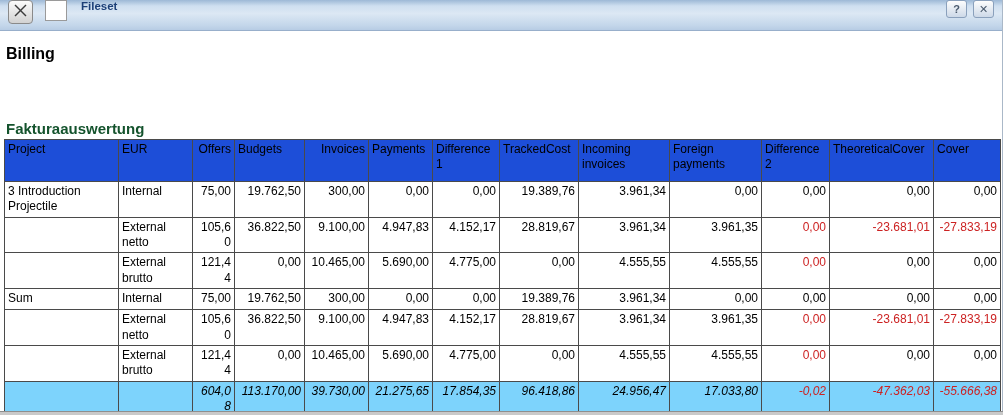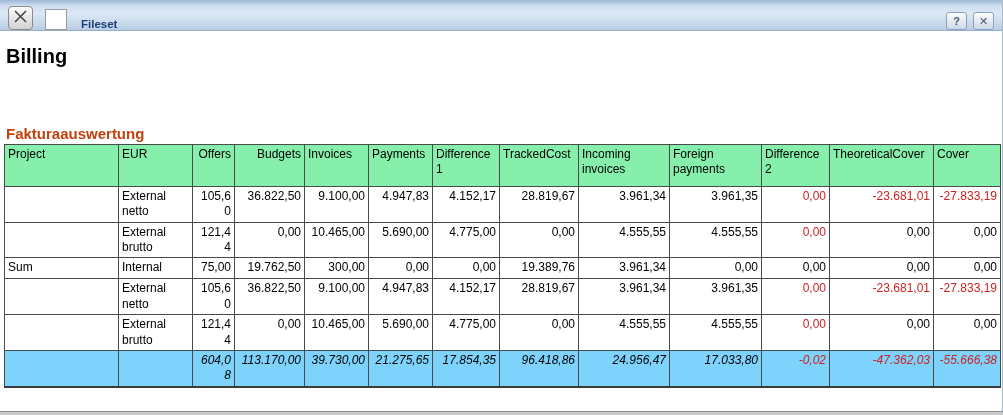--- a/index.html
+++ b/index.html
@@ -13,21 +13,21 @@
     width: 1003px; height: 415px;
     border-right: 1px solid #aab8c8;
     position: relative;
   }
 
   
   .titlebar {
     height: 31px;
     background: linear-gradient(180deg, #9db8d6 0%, #cfdff0 20%, #dce8f4 45%, #c3d6ea 85%, #b7cce4 100%);
     border-bottom: 1px solid #98afcb;
-    display: flex; align-items: flex-end;
+    display: flex; align-items: flex-start;
     padding: 0 8px;
   }
   .tb-close-btn {
     width: 25px; height: 24px;
     border: 1px solid #8a8a8a; border-radius: 4px;
     background: linear-gradient(180deg, #fbfbfb, #d2d2d2);
     display: flex; align-items: center; justify-content: center;
     cursor: pointer;
   }
   .tb-box {
@@ -46,25 +46,25 @@
     border: 1px solid #8aa0bc; border-radius: 3px;
     background: linear-gradient(180deg, #fdfdfd, #cdd9e8);
     color: #4a5a6e; font-size: 11px; font-weight: bold;
     display: flex; align-items: center; justify-content: center;
     margin-left: 6px; cursor: pointer;
   }
 
   
   .content { padding: 8px 4px 0 4px; }
   .h-billing {
-    font-size: 20px; font-weight: bold; color: #000;
+    font-size: 16px; font-weight: bold; color: #000;
     margin: 6px 0 0 2px;
   }
   .h-faktura {
-    font-size: 15px; font-weight: bold; color: #c2410c;
+    font-size: 15px; font-weight: bold; color: #14532d;
     margin: 57px 0 2px 2px;
   }
 
   
   table.billing {
     border-collapse: collapse;
     table-layout: fixed;
     width: 996px;
     font-size: 12px;
     border: 1px solid #4a4a4a;
@@ -73,21 +73,21 @@
   table.billing th, table.billing td {
     border: 1px solid #4a4a4a;
     vertical-align: top;
     padding: 2px 3px;
     line-height: 1.28;
     overflow: hidden;
     white-space: normal;
     word-wrap: break-word;
   }
   table.billing thead th {
-    background: #86efac;
+    background: #1d4ed8;
     font-weight: normal;
     text-align: left;
     height: 42px;
   }
   table.billing td { height: 21px; background: #ffffff; }
   table.billing td.txt { text-align: left; }
   table.billing td.num { text-align: right; }
   table.billing td.neg { color: var(--neg, #cc2222); }
   table.billing tr.total td {
     background: #7dd3fc;
@@ -126,33 +126,48 @@
   <div class="content">
     <div class="h-billing">Billing</div>
     <div class="h-faktura">Fakturaauswertung</div>
 
     <table class="billing">
       <thead>
         <tr id="thead-row">
             <th style="width: 114px;">Project</th>
             <th style="width: 74px;">EUR</th>
             <th style="width: 42px; text-align: right;">Offers</th>
-            <th style="width: 70px; text-align: right;">Budgets</th>
-            <th style="width: 64px;">Invoices</th>
+            <th style="width: 70px;">Budgets</th>
+            <th style="width: 64px; text-align: right;">Invoices</th>
             <th style="width: 64px;">Payments</th>
             <th style="width: 67px;">Difference 1</th>
             <th style="width: 79px;">TrackedCost</th>
             <th style="width: 91px;">Incoming invoices</th>
             <th style="width: 92px;">Foreign payments</th>
             <th style="width: 68px;">Difference 2</th>
             <th style="width: 104px;">TheoreticalCover</th>
             <th style="width: 67px; margin-left: 16px;">Cover</th>
           </tr>
       </thead>
       <tbody id="table-body">
+          <tr>
+            <td class="txt">3 Introduction Projectile</td>
+            <td class="txt">Internal</td>
+            <td class="num">75,00</td>
+            <td class="num">19.762,50</td>
+            <td class="num">300,00</td>
+            <td class="num">0,00</td>
+            <td class="num">0,00</td>
+            <td class="num">19.389,76</td>
+            <td class="num">3.961,34</td>
+            <td class="num">0,00</td>
+            <td class="num">0,00</td>
+            <td class="num">0,00</td>
+            <td class="num">0,00</td>
+          </tr>
           <tr>
             <td class="txt"></td>
             <td class="txt">External netto</td>
             <td class="num">105,60</td>
             <td class="num">36.822,50</td>
             <td class="num">9.100,00</td>
             <td class="num">4.947,83</td>
             <td class="num">4.152,17</td>
             <td class="num">28.819,67</td>
             <td class="num">3.961,34</td>

